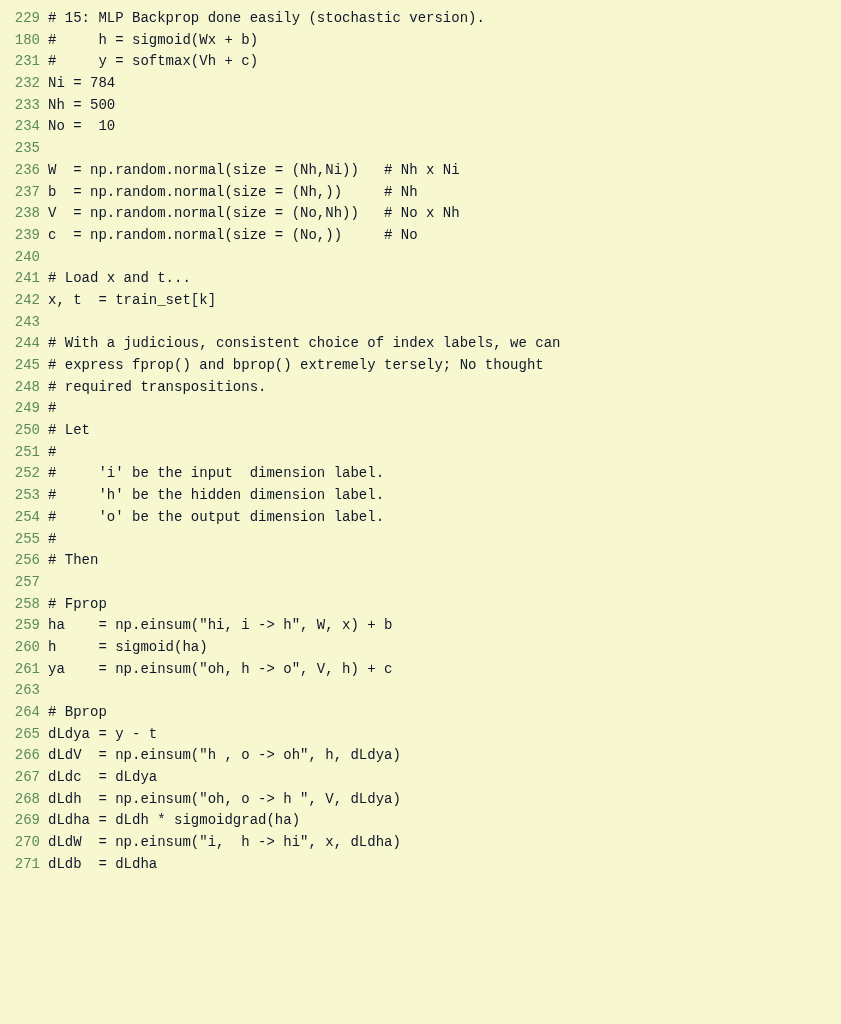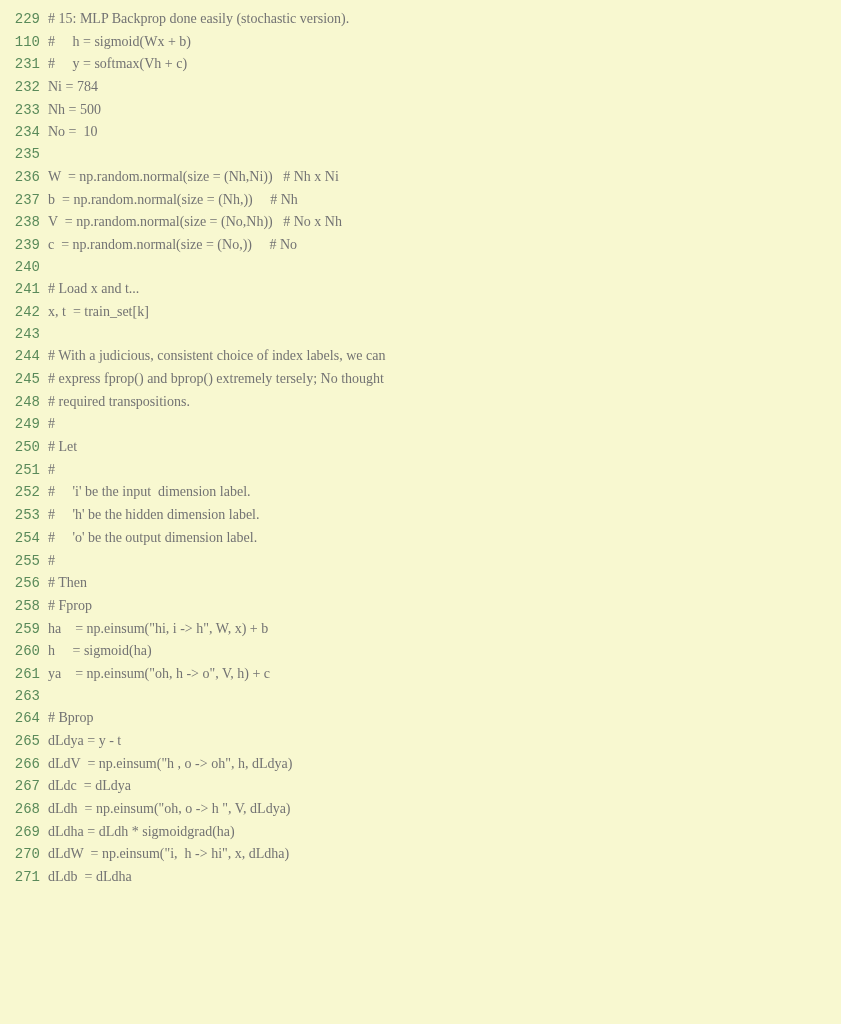--- a/index.html
+++ b/index.html
@@ -29,31 +29,30 @@
     }
     .line-number {
       color: #5a8a5a;
       min-width: 48px;
       text-align: right;
       padding-right: 8px;
       user-select: none;
       flex-shrink: 0;
     }
     .line-content {
-      color: #737373;
+      color: #0f172a;
       flex: 1;
-      font-family: Liberation Serif, serif;
     }
   </style>
 </head>
 <body>
 
 <div class="code-container">
 <div class="code-line"><span class="line-number">229</span><span class="line-content"># 15: MLP Backprop done easily (stochastic version).</span></div>
-    <div class="code-line"><span class="line-number">110</span><span class="line-content">#     h = sigmoid(Wx + b)</span></div>
+    <div class="code-line"><span class="line-number">180</span><span class="line-content">#     h = sigmoid(Wx + b)</span></div>
     <div class="code-line"><span class="line-number">231</span><span class="line-content">#     y = softmax(Vh + c)</span></div>
     <div class="code-line"><span class="line-number">232</span><span class="line-content">Ni = 784</span></div>
     <div class="code-line"><span class="line-number">233</span><span class="line-content">Nh = 500</span></div>
     <div class="code-line"><span class="line-number">234</span><span class="line-content">No =  10</span></div>
     <div class="code-line"><span class="line-number">235</span><span class="line-content"></span></div>
     <div class="code-line"><span class="line-number">236</span><span class="line-content">W  = np.random.normal(size = (Nh,Ni))   # Nh x Ni</span></div>
     <div class="code-line"><span class="line-number">237</span><span class="line-content">b  = np.random.normal(size = (Nh,))     # Nh</span></div>
     <div class="code-line"><span class="line-number">238</span><span class="line-content">V  = np.random.normal(size = (No,Nh))   # No x Nh</span></div>
     <div class="code-line"><span class="line-number">239</span><span class="line-content">c  = np.random.normal(size = (No,))     # No</span></div>
     <div class="code-line"><span class="line-number">240</span><span class="line-content"></span></div>
@@ -64,20 +63,21 @@
     <div class="code-line"><span class="line-number">245</span><span class="line-content"># express fprop() and bprop() extremely tersely; No thought</span></div>
     <div class="code-line"><span class="line-number">248</span><span class="line-content"># required transpositions.</span></div>
     <div class="code-line"><span class="line-number">249</span><span class="line-content">#</span></div>
     <div class="code-line"><span class="line-number">250</span><span class="line-content"># Let</span></div>
     <div class="code-line"><span class="line-number">251</span><span class="line-content">#</span></div>
     <div class="code-line"><span class="line-number">252</span><span class="line-content">#     'i' be the input  dimension label.</span></div>
     <div class="code-line"><span class="line-number">253</span><span class="line-content">#     'h' be the hidden dimension label.</span></div>
     <div class="code-line"><span class="line-number">254</span><span class="line-content">#     'o' be the output dimension label.</span></div>
     <div class="code-line"><span class="line-number">255</span><span class="line-content">#</span></div>
     <div class="code-line"><span class="line-number">256</span><span class="line-content"># Then</span></div>
+    <div class="code-line"><span class="line-number">257</span><span class="line-content"></span></div>
     <div class="code-line"><span class="line-number">258</span><span class="line-content"># Fprop</span></div>
     <div class="code-line"><span class="line-number">259</span><span class="line-content">ha    = np.einsum("hi, i -&gt; h", W, x) + b</span></div>
     <div class="code-line"><span class="line-number">260</span><span class="line-content">h     = sigmoid(ha)</span></div>
     <div class="code-line"><span class="line-number">261</span><span class="line-content">ya    = np.einsum("oh, h -&gt; o", V, h) + c</span></div>
     <div class="code-line"><span class="line-number">263</span><span class="line-content"></span></div>
     <div class="code-line"><span class="line-number">264</span><span class="line-content"># Bprop</span></div>
     <div class="code-line"><span class="line-number">265</span><span class="line-content">dLdya = y - t</span></div>
     <div class="code-line"><span class="line-number">266</span><span class="line-content">dLdV  = np.einsum("h , o -&gt; oh", h, dLdya)</span></div>
     <div class="code-line"><span class="line-number">267</span><span class="line-content">dLdc  = dLdya</span></div>
     <div class="code-line"><span class="line-number">268</span><span class="line-content">dLdh  = np.einsum("oh, o -&gt; h ", V, dLdya)</span></div>

